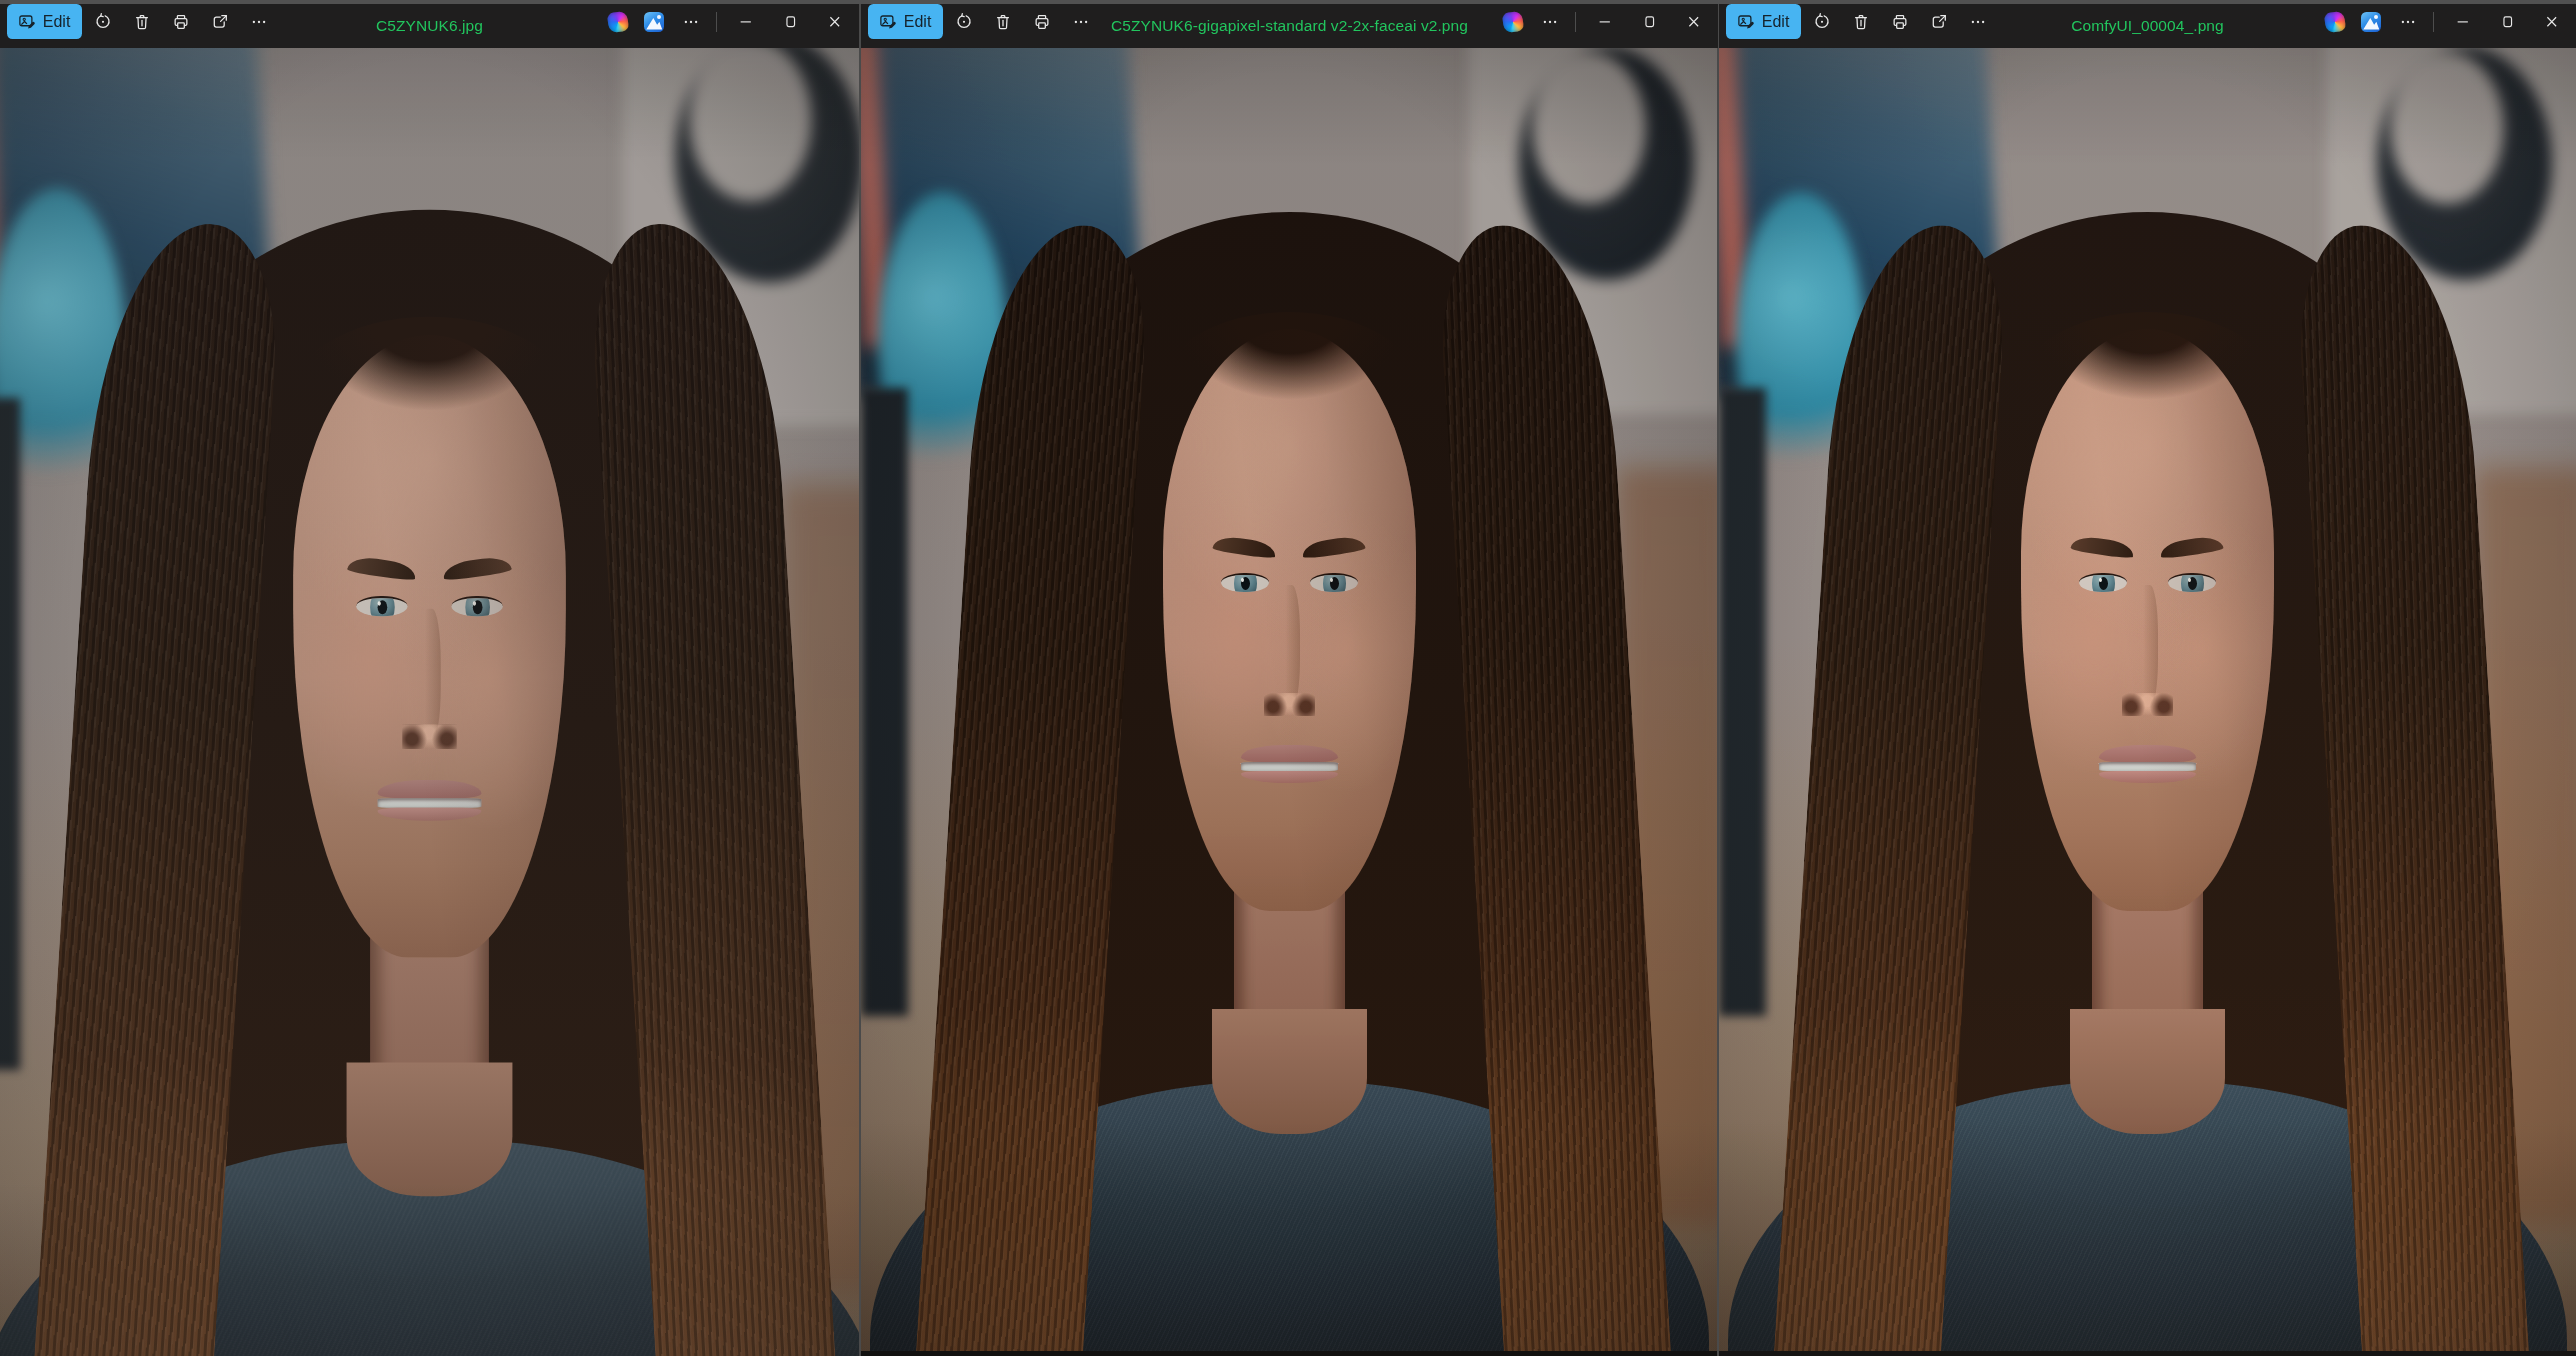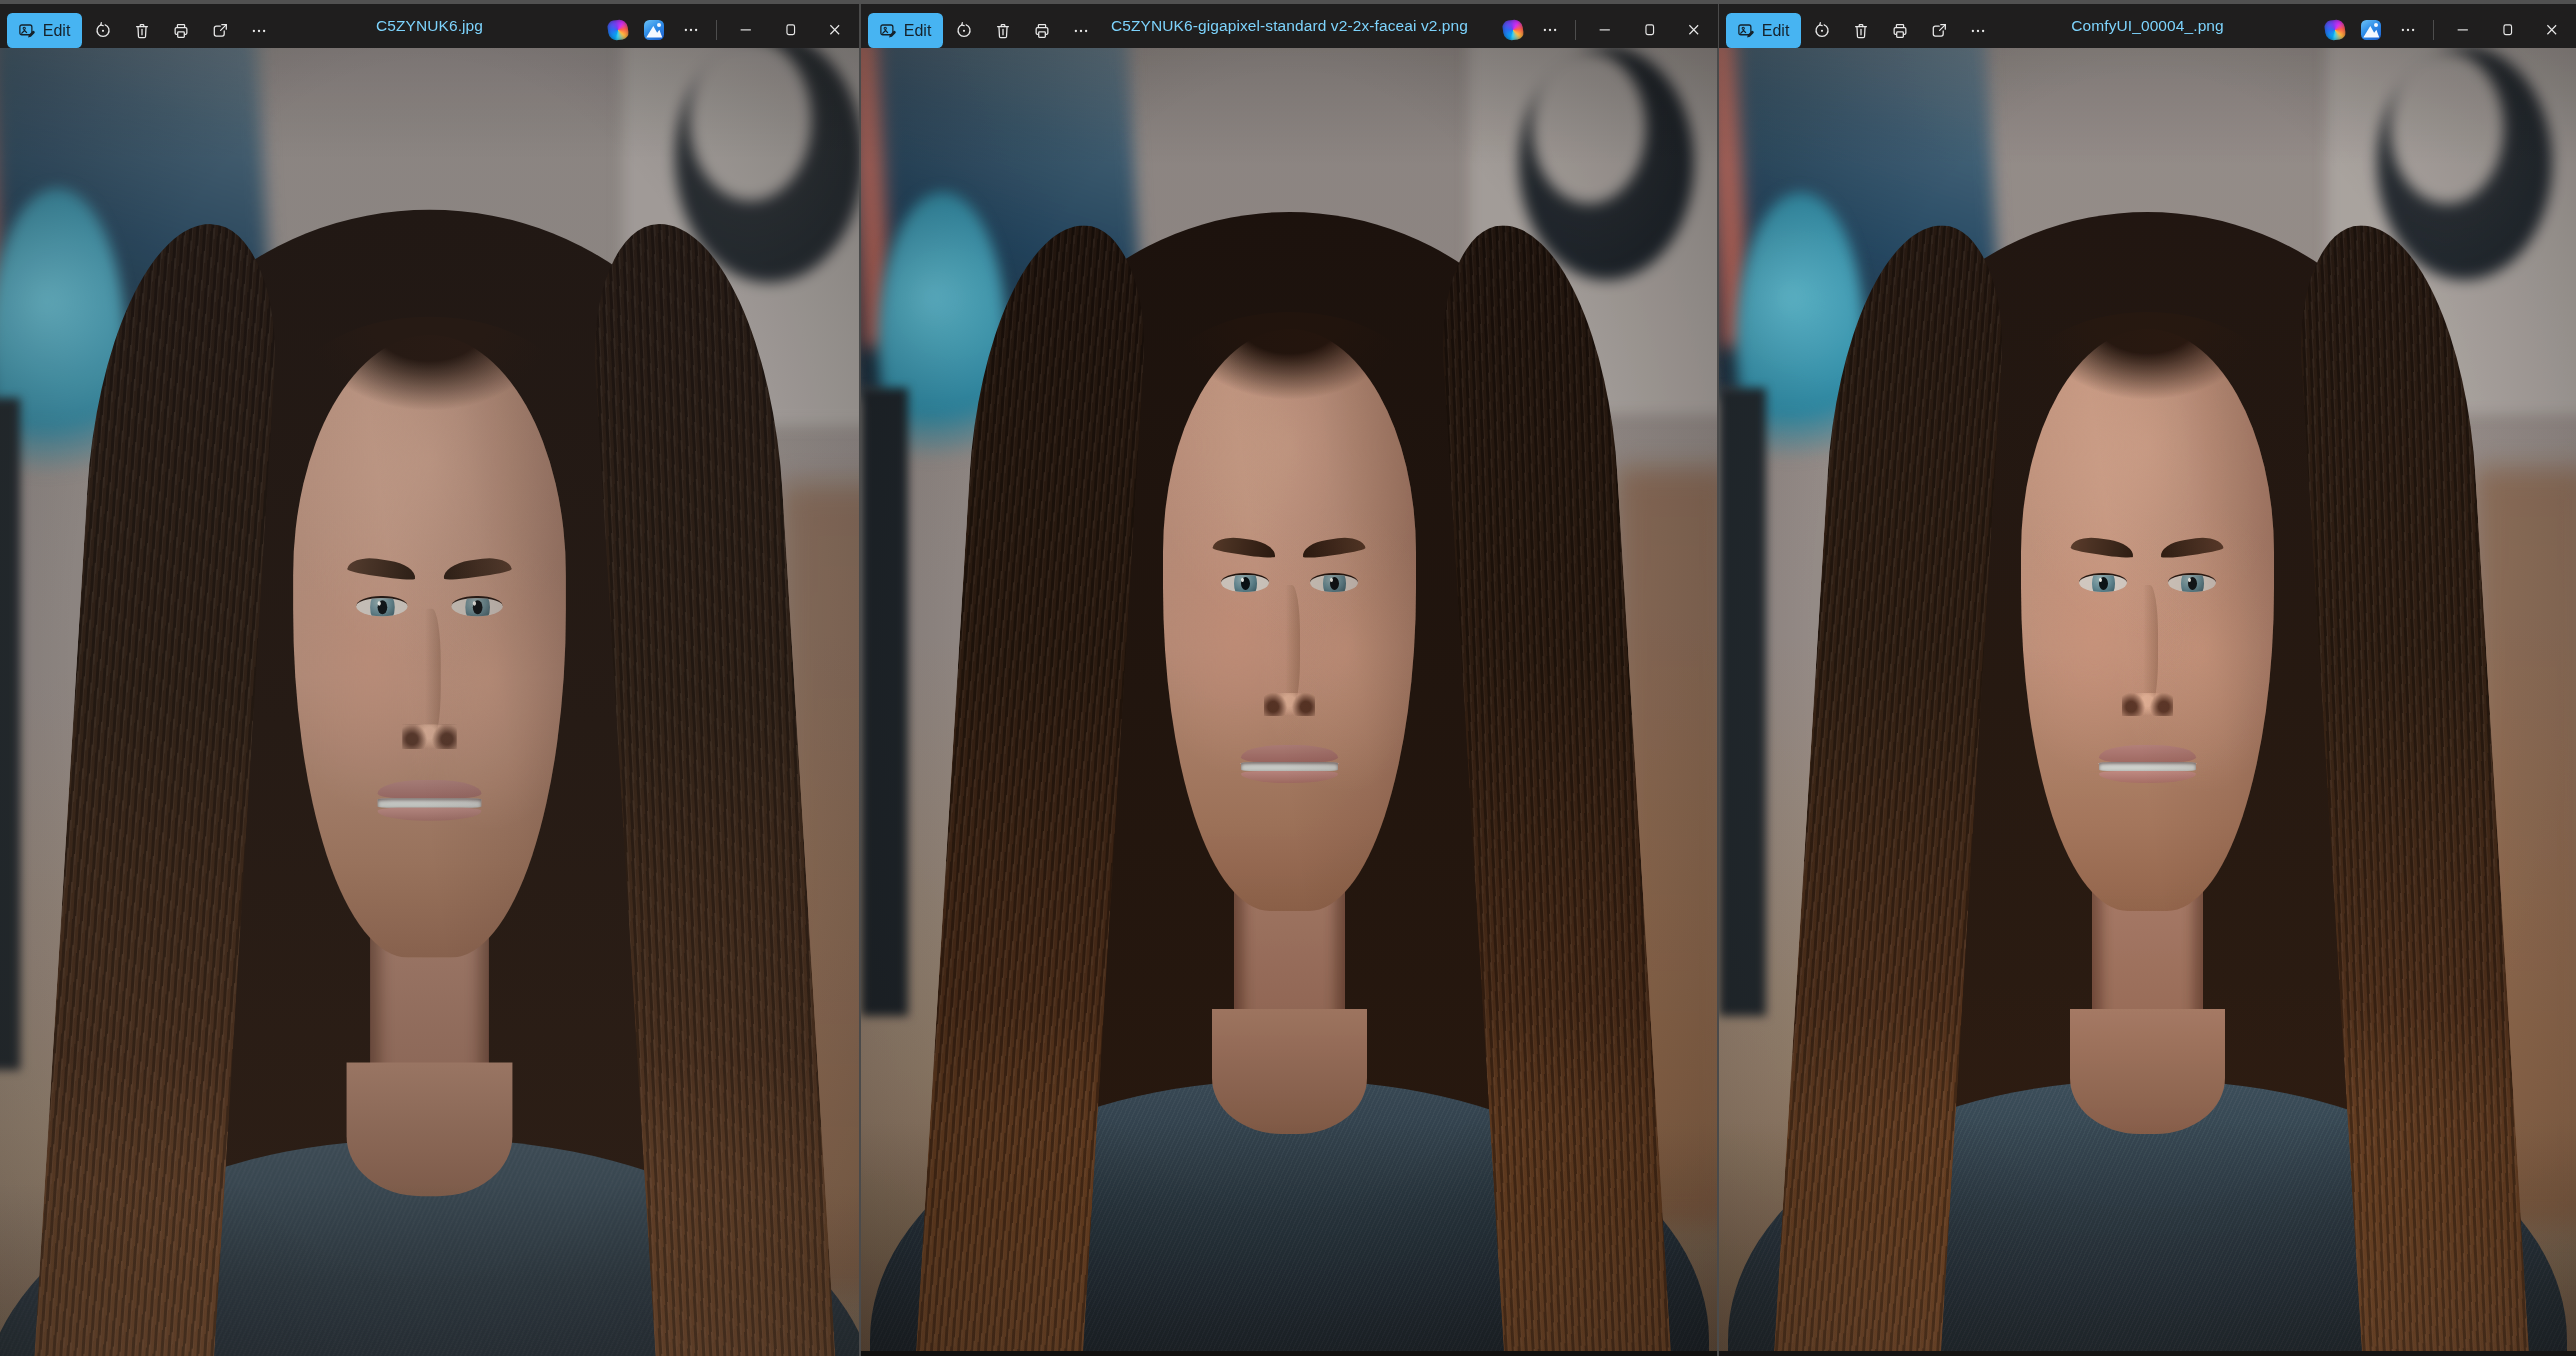--- a/index.html
+++ b/index.html
@@ -7,26 +7,26 @@
               font-family:"Liberation Sans", sans-serif; }
   .screen { position:relative; width:2576px; height:1356px; }
   .top-edge { position:absolute; top:0; left:0; width:100%; height:4px; background:#515151; z-index:60; }
 
   .app-window { position:absolute; top:4px; height:1352px; width:859px; background:#1f1e1e; }
   .w1 { left:0; }
   .w2 { left:859px; border-left:2px solid #4a4a4a; }
   .w3 { left:1717px; border-left:2px solid #4a4a4a; }
 
   
-  .titlebar { position:relative; height:44px; display:flex; align-items:flex-end;
+  .titlebar { position:relative; height:44px; display:flex; align-items:flex-start;
               background:#1f1e1e; padding:0 2.7px 0 6.7px; z-index:40; }
   .tb-left { display:flex; align-items:center; gap:4px; z-index:2; }
   .tb-right { margin-left:auto; display:flex; align-items:center; gap:1.3px; z-index:2; }
   .tb-title { position:absolute; left:0; right:0; top:0; bottom:0; display:flex;
-              align-items:center; justify-content:center; color:#7dd3fc; font-size:15.5px;
+              align-items:center; justify-content:center; color:#22c55e; font-size:15.5px;
               letter-spacing:0.1px; pointer-events:none; white-space:nowrap; }
 
   button { background:transparent; border:none; cursor:pointer; }
   .edit-btn { display:flex; align-items:center; gap:6.7px; height:35px; padding:0 11.4px;
               background:#47b4f2; border-radius:5.4px; color:#15222b; font-size:16px;
               font-family:inherit; }
   .tool-btn { width:35px; height:35px; display:flex; align-items:center; justify-content:center;
               border-radius:4px; }
   .icon { display:flex; align-items:center; justify-content:center; }
   .cap-btn { width:43px; height:36px; display:flex; align-items:center; justify-content:center; }

